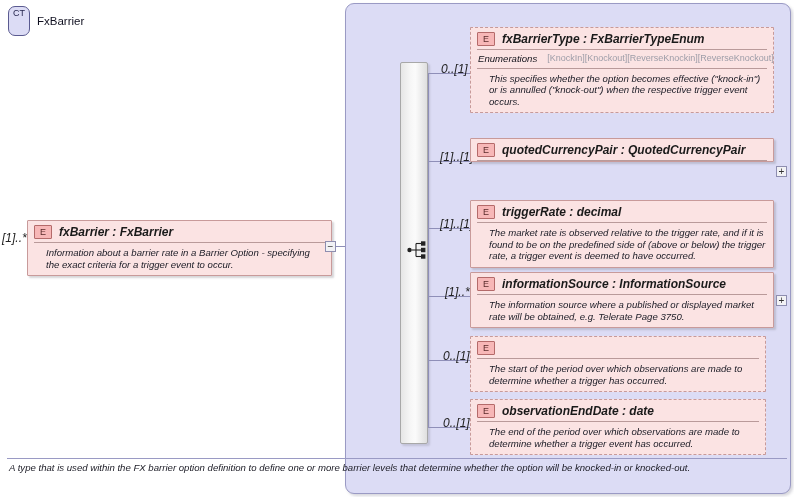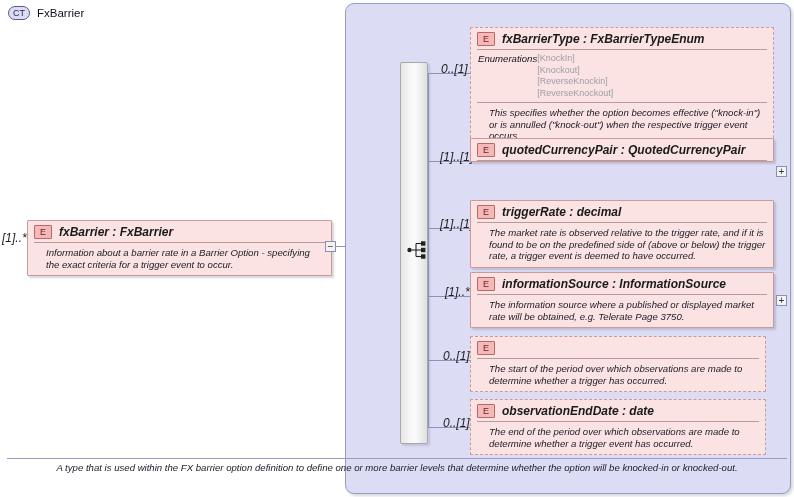--- a/index.html
+++ b/index.html
@@ -67,29 +67,30 @@
     font-size: 9.6px;
     font-style: italic;
     color: #20202a;
     line-height: 11.5px;
     padding: 4px 7px 5px 18px;
     font-family: "Liberation Sans", sans-serif;
   }
   .enum-wrap {
     display: flex;
     padding: 3px 7px 3px 7px;
+    gap: 10px;
   }
   .enum-label {
     font-size: 9.6px;
     font-style: italic;
     color: #101018;
     flex: 0 0 auto;
     font-family: "Liberation Sans", sans-serif;
   }
-  .enum-list { display: flex; flex-direction: column; }
+  .enum-list { display: flex; flex-direction: row; }
   .enum-list span {
     font-size: 9px;
     color: #9d9da8;
     line-height: 11.5px;
     font-family: "Liberation Sans", sans-serif;
   }
 
   
   #ct-box {
     position: absolute;
@@ -99,21 +100,21 @@
     border: 1px solid #9a9ac4;
     border-radius: 9px;
     box-shadow: 2px 2px 3px rgba(120,120,140,0.30);
   }
   #ct-head {
     position: absolute;
     left: 8px; top: 6px;
     display: flex; align-items: center; gap: 7px;
   }
   .cttag {
-    width: 22px; height: 14px;
+    width: 22px; height: 30px;
     background: #dcdcf5;
     border: 1px solid #5a5a90;
     border-radius: 7px;
     color: #26264e;
     font-size: 9px;
     line-height: 12px;
     text-align: center;
     font-family: "Liberation Sans", sans-serif;
   }
   #ct-title {
@@ -128,21 +129,20 @@
     height: 1px; background: #9a9ac4;
   }
   #ct-desc {
     position: absolute;
     left: 9px; right: 9px; top: 462px;
     font-size: 9.6px;
     font-style: italic;
     color: #20202a;
     line-height: 11.5px;
     font-family: "Liberation Sans", sans-serif;
-    text-align: center;
   }
 
   
   #seq {
     position: absolute;
     left: 400px; top: 62px;
     width: 28px; height: 382px;
     background: linear-gradient(to right,#e6e6e6 0%,#f6f6f6 35%,#fbfbfb 55%,#dfdfdf 100%);
     border: 1px solid #a8a8a8;
     border-radius: 2px;

